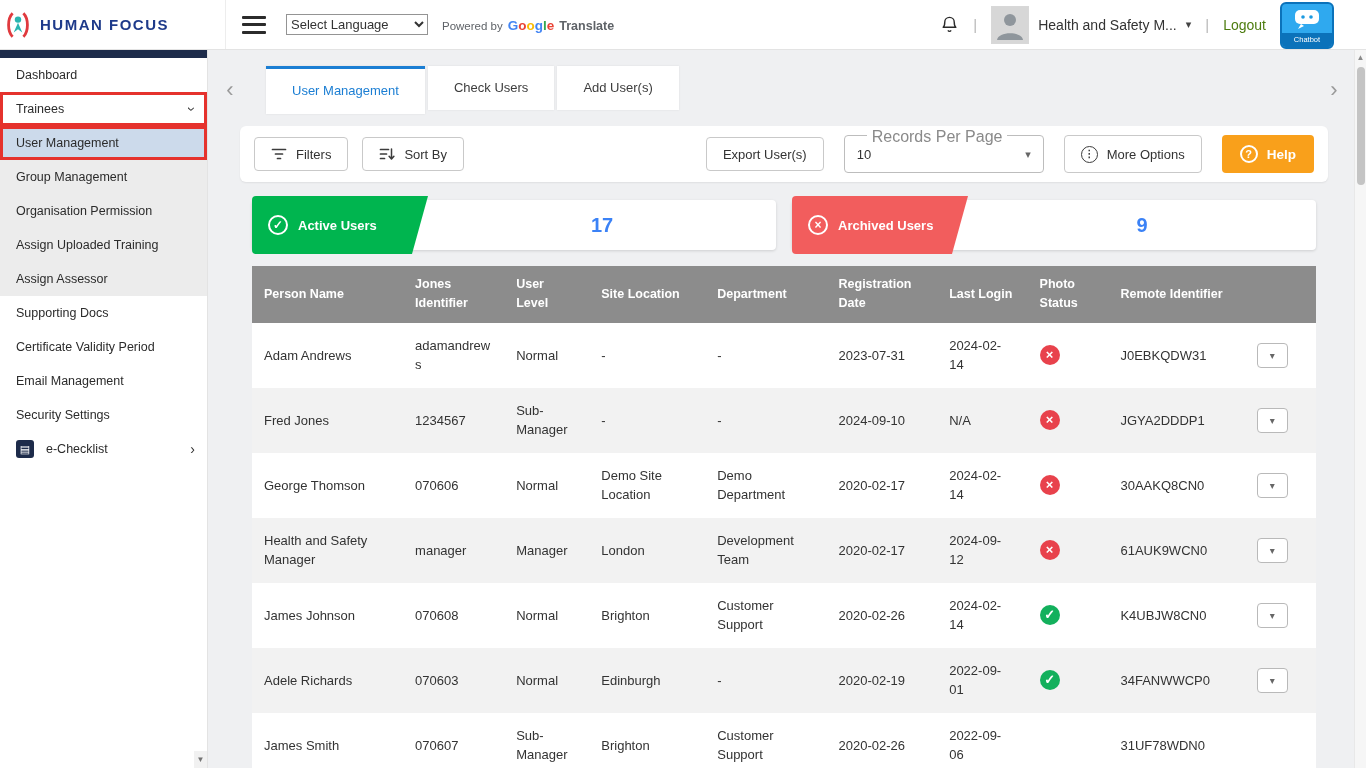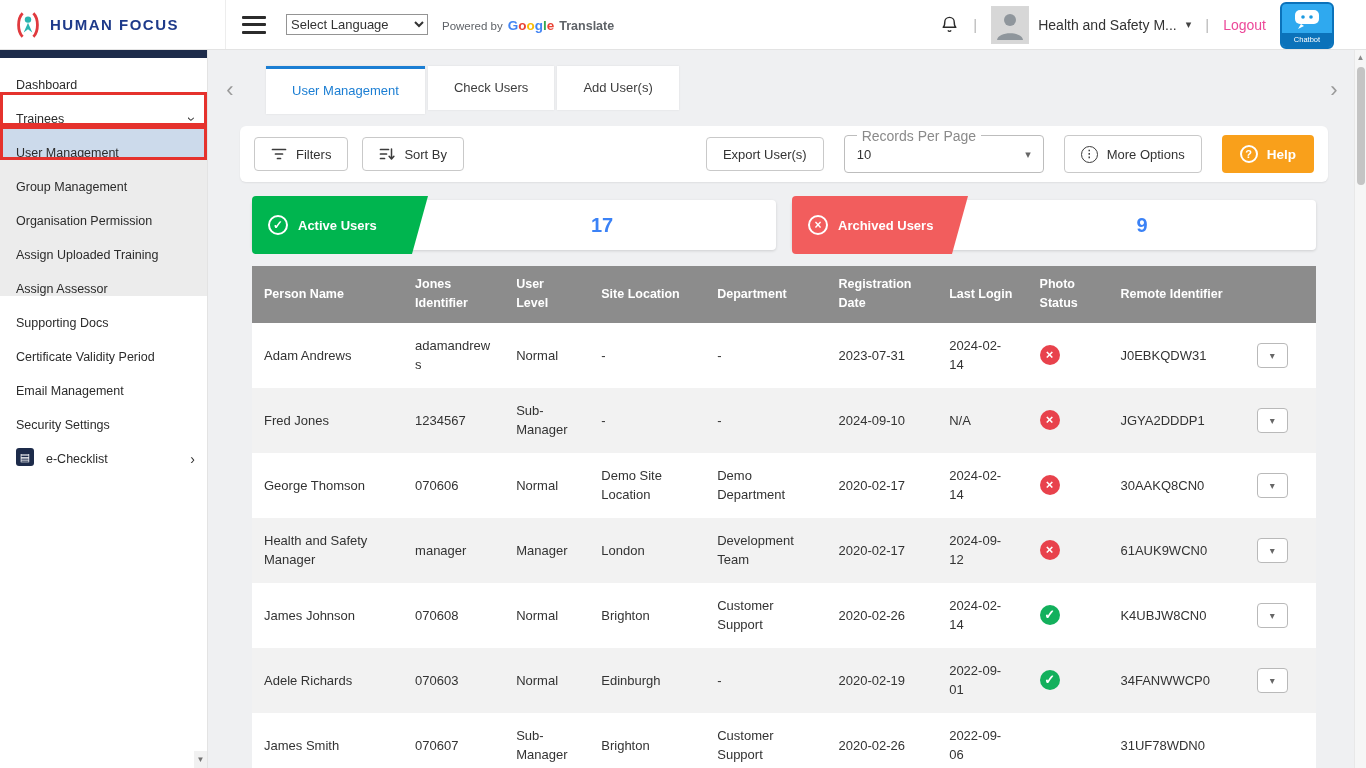--- a/index.html
+++ b/index.html
@@ -1,44 +1,44 @@
 <!DOCTYPE html>
 <html><head>
 <meta charset="utf-8">
 <style>
   *{margin:0;padding:0;box-sizing:border-box;}
   html,body{width:1366px;height:768px;overflow:hidden;background:#eff0f2;font-family:"Liberation Sans",sans-serif;}
 
   
   .header{position:absolute;top:0;left:0;width:1366px;height:50px;background:#fff;border-bottom:1px solid #e3e3e3;display:flex;align-items:center;z-index:10;}
-  .logo{width:226px;height:100%;display:flex;align-items:center;gap:8px;padding-left:14px;border-right:1px solid #ededed;cursor:pointer;}
+  .logo{width:226px;height:100%;display:flex;align-items:center;gap:8px;padding-left:4px;border-right:1px solid #ededed;cursor:pointer;}
   .brand{font-weight:bold;color:#1e3a8a;font-size:15px;letter-spacing:1.5px;white-space:nowrap;}
   .burger{margin-left:16px;width:24px;height:18px;display:flex;flex-direction:column;justify-content:space-between;cursor:pointer;}
   .burger i{display:block;height:3px;background:#2b2b2b;border-radius:1px;}
   .lang{margin-left:20px;width:142px;height:21px;font-size:13px;color:#333;border:1px solid #949494;background:#fff;font-family:inherit;}
   .powered{margin-left:14px;display:flex;align-items:baseline;gap:5px;white-space:nowrap;}
   .powered .pb{font-size:11.5px;color:#5f6368;}
   .google span{font-weight:bold;font-size:13.5px;}
   .translate{font-weight:bold;font-size:12.5px;color:#5f6368;}
   .header-right{margin-left:auto;display:flex;align-items:center;gap:14px;padding-right:100px;}
   .bell{cursor:pointer;display:flex;align-items:center;}
   .sep{color:#b9b9b9;font-size:15px;}
   .account{display:flex;align-items:center;gap:9px;cursor:pointer;}
   .avatar{width:38px;height:38px;border:1px solid #d8d8d8;display:block;overflow:hidden;}
   .acct-name{font-size:14px;color:#333;white-space:nowrap;}
   .caret{color:#444;font-size:11px;}
-  .logout{font-size:14px;color:#ec4899;cursor:pointer;}
+  .logout{font-size:14px;color:#4d7c0f;cursor:pointer;}
   .chatbot{position:absolute;right:32px;top:2px;width:54px;height:47px;background:#2fa9ef;border:2px solid #0b72ba;border-radius:6px;display:flex;flex-direction:column;align-items:center;justify-content:flex-start;cursor:pointer;overflow:hidden;}
   .chatbot .cb-top{flex:1;display:flex;align-items:center;}
   .cb-label{width:100%;background:#0b72ba;color:#fff;font-size:7.5px;text-align:center;padding:2px 0 3px;}
 
   
   .sidebar{position:absolute;top:50px;left:0;width:208px;bottom:0;background:#fff;z-index:9;overflow:hidden;border-right:1px solid #e3e3e3;}
   #side-main{background:#1d2b4a;padding:6px 0 2px;}
-  .s-item{display:flex;align-items:flex-end;cursor:pointer;position:relative;padding:0 12px 0 16px;}
+  .s-item{display:flex;align-items:center;cursor:pointer;position:relative;padding:0 12px 0 16px;}
   .s-item.sub{height:34px;background:#fff;}
   .s-icon{width:18px;height:18px;border-radius:3px;color:#fff;font-size:11px;line-height:18px;text-align:center;flex:none;margin-right:12px;}
   .sub .s-label{color:#2b2b2b;font-size:12.5px;white-space:nowrap;}
   .s-chev{margin-left:auto;font-size:14px;color:#cfd6e0;line-height:1;}
   .sub .s-chev{color:#333;}
   .s-chev.down{transform:rotate(90deg);}
   .sub.bg-grey{background:#ececec;}
   .sub.bg-selected{background:#ccdaeb;}
   .hl{outline:3px solid #e5322d;outline-offset:-3px;}
   .side-scroll{position:absolute;right:0;bottom:0;width:13px;height:17px;background:#f1f1f1;color:#737373;font-size:8px;text-align:center;line-height:17px;cursor:pointer;}
@@ -49,21 +49,21 @@
   .nav-chev{align-self:center;color:#9a9a9a;font-size:22px;width:28px;text-align:center;cursor:pointer;user-select:none;}
   .nav-chev.right{margin-left:auto;}
   #tabs{display:flex;gap:3px;margin-left:22px;}
   .tab{background:#fff;color:#3d3d3d;font-size:13px;padding:0 26px;height:44px;line-height:44px;cursor:pointer;white-space:nowrap;box-shadow:0 0 2px rgba(0,0,0,.08);}
   .tab.active{height:48px;line-height:44px;border-top:3px solid #1b7ed3;color:#1b7ed3;}
 
   .toolbar{background:#fff;margin:12px 26px 0 32px;border-radius:6px;padding:9px 14px;display:flex;align-items:center;gap:14px;box-shadow:0 1px 2px rgba(0,0,0,.07);}
   .btn{display:inline-flex;align-items:center;gap:9px;border:1px solid #c9c9c9;background:#fff;border-radius:4px;height:34px;padding:0 16px;font-size:13px;color:#333;cursor:pointer;font-family:inherit;white-space:nowrap;}
   .toolbar-right{margin-left:auto;display:flex;align-items:center;gap:20px;}
   .records{position:relative;width:200px;height:38px;border:1px solid #bdbdbd;border-radius:4px;display:flex;align-items:center;padding:0 12px;font-size:13px;color:#333;cursor:pointer;background:#fff;}
-  .records .flabel{position:absolute;top:-8px;left:12px;background:#fff;padding:0 5px;font-size:14px;color:#8a8a8a;}
+  .records .flabel{position:absolute;top:-8px;left:22px;background:#fff;padding:0 5px;font-size:16px;color:#8a8a8a;}
   .records .caret{margin-left:auto;color:#666;}
   .info-ic{width:17px;height:17px;border:1.5px solid #3c3c3c;border-radius:50%;font-size:10px;line-height:14px;text-align:center;color:#3c3c3c;font-weight:bold;flex:none;}
   .btn-help{background:#f9a01b;border:none;color:#fff;font-weight:bold;height:38px;padding:0 18px;border-radius:4px;display:inline-flex;align-items:center;gap:9px;font-size:13.5px;cursor:pointer;font-family:inherit;}
   .help-q{width:18px;height:18px;border:2px solid #fff;border-radius:50%;font-size:11px;line-height:14px;text-align:center;font-weight:bold;flex:none;}
 
   .stats{display:flex;gap:16px;margin:18px 38px 0 44px;}
   .stat-card{position:relative;flex:1;height:50px;background:#fff;border-radius:4px;box-shadow:0 1px 3px rgba(0,0,0,.14);}
   .stat-ribbon{position:absolute;left:0;top:-4px;height:58px;width:176px;display:flex;align-items:center;gap:10px;padding-left:16px;color:#fff;font-size:13px;font-weight:bold;border-radius:4px 0 0 4px;clip-path:polygon(0 0,100% 0,calc(100% - 16px) 100%,0 100%);}
   .stat-ribbon.green{background:#00b54f;}
   .stat-ribbon.red{background:#f25d5d;}

